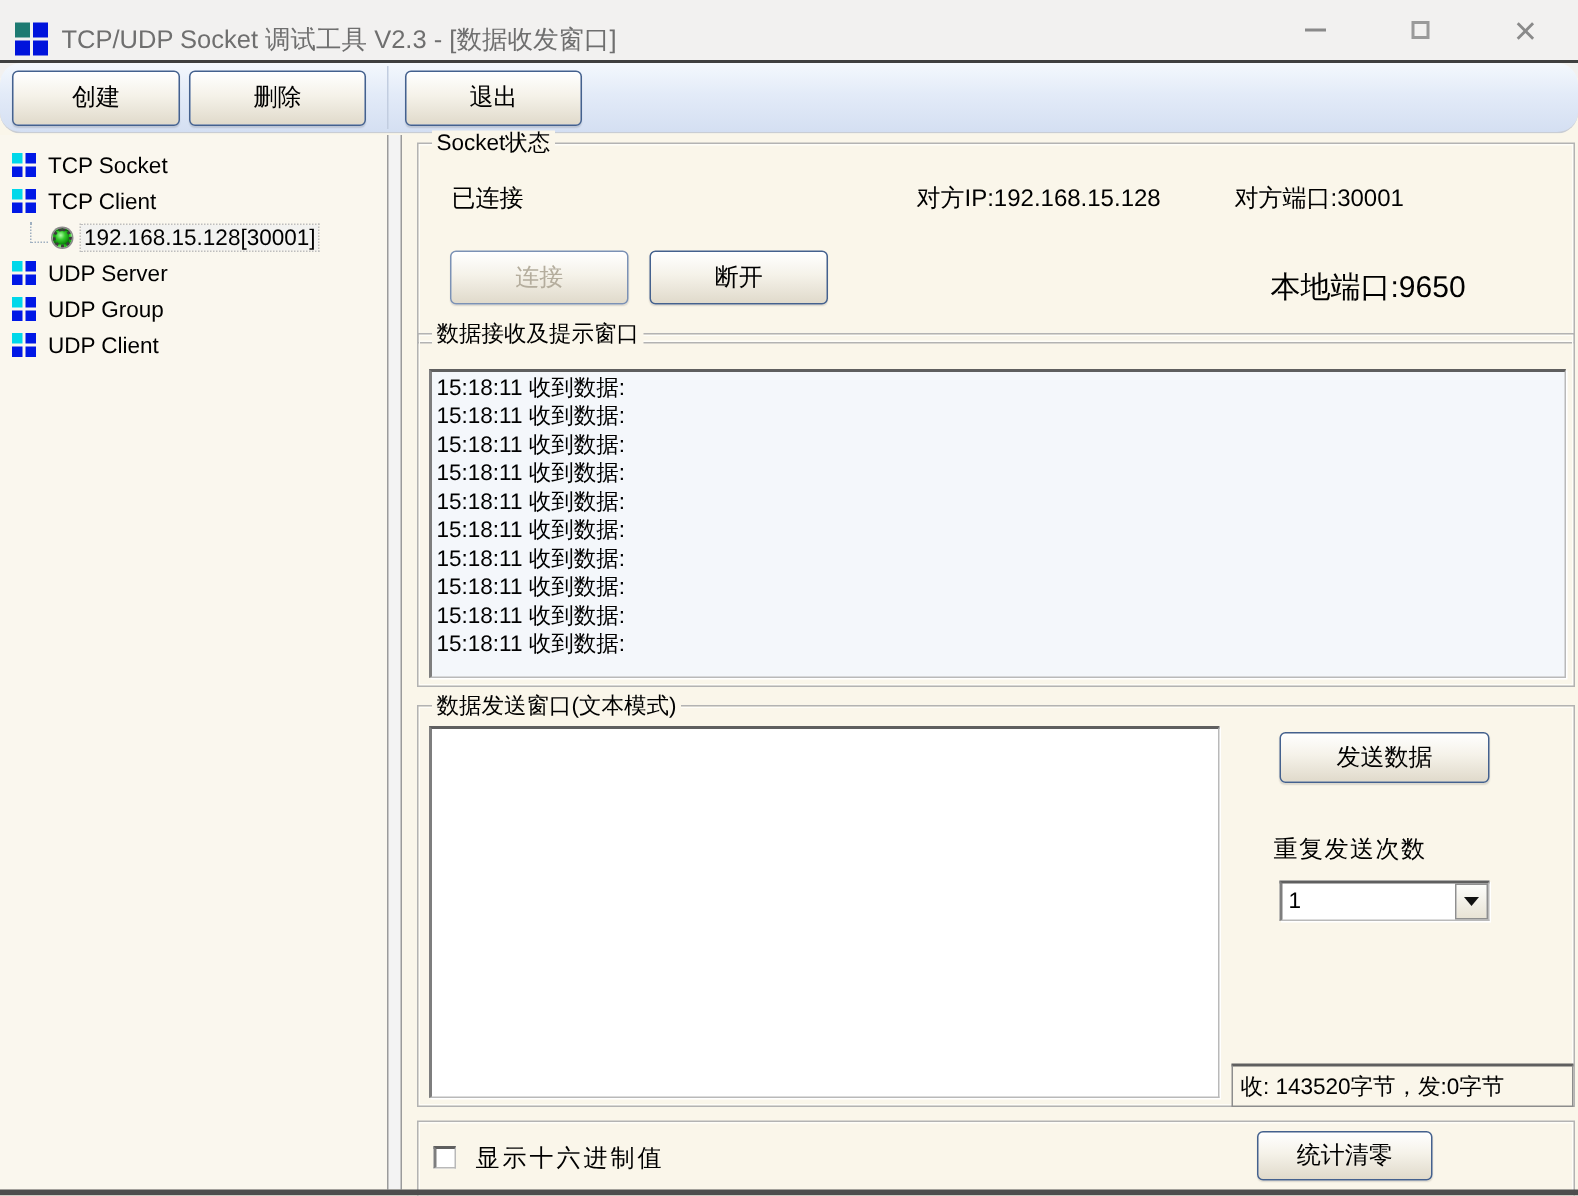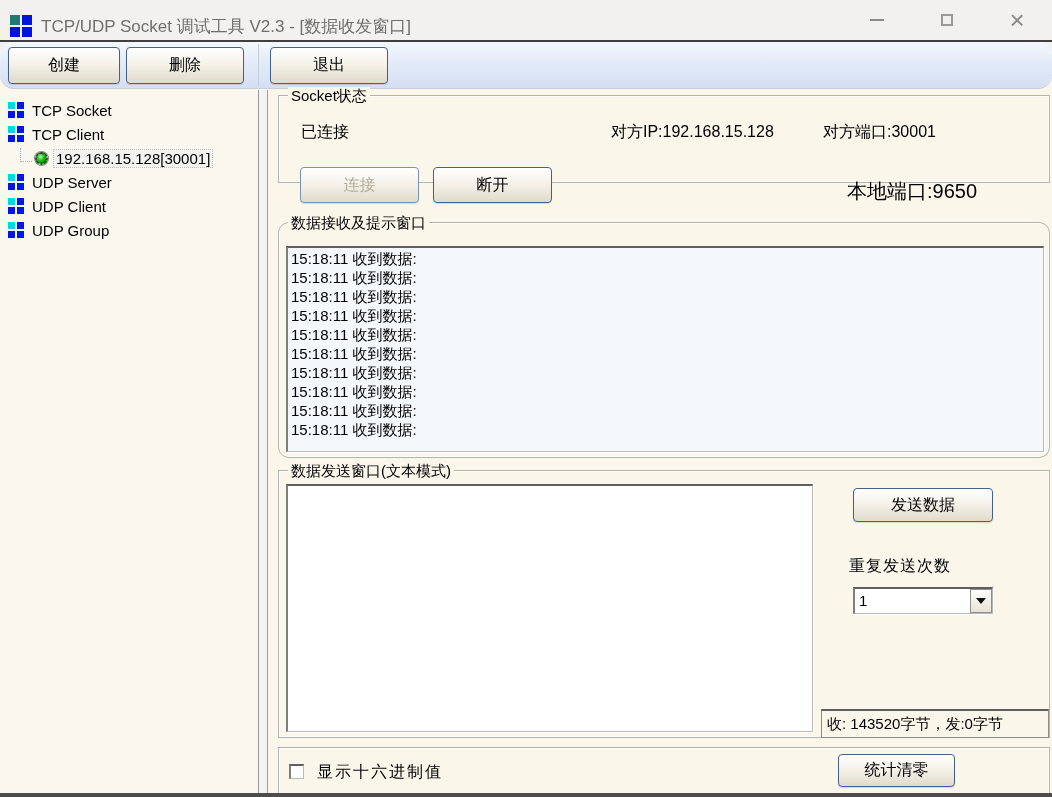--- a/index.html
+++ b/index.html
@@ -58,22 +58,22 @@
   .conn-icon { width:13px; height:13px; border-radius:50%;
     background:radial-gradient(circle at 38% 32%,#b8ffb0 0%,#37cc2e 35%,#0b8a0b 72%,#064c06 100%);
     border:2px dotted #3c3c3c; box-shadow:0 0 0 1px #8b8b8b; margin-right:6px; flex:0 0 auto; }
   .sel-label { background:#f2f2f0; outline:1px dotted #bdbdbd; padding:0 2px; }
 
   
   .groupbox { position:absolute; border:1px solid #b3b3b3; box-shadow:inset 0 0 0 1px #fefdf8; }
   .group-label { position:absolute; top:-9px; left:9px; background:#faf6ea; padding:0 3px;
     font-size:15px; line-height:17px; white-space:nowrap; }
 
-  .g-socket { left:10px; top:5px;   width:772px; height:88px; }
-  .g-recv   { left:10px; top:132px; width:772px; height:236px;border-radius:11px; }
+  .g-socket { left:10px; top:5px;   width:772px; height:134px; }
+  .g-recv   { left:10px; top:132px; width:772px; height:236px; }
   .g-send   { left:10px; top:380px; width:772px; height:268px; }
   .g-bottom { left:10px; top:657px; width:772px; height:56px; }
 
   
   .status-text { position:absolute; left:22px; top:26px; font-size:16px; }
   .peer-ip     { position:absolute; left:332px; top:26px; font-size:16px; }
   .peer-port   { position:absolute; left:544px; top:26px; font-size:16px; }
   .local-port  { position:absolute; left:568px; top:82px; font-size:20px; }
   .btn-connect    { left:21px;  top:71px; width:119px; height:36px; }
   .btn-disconnect { left:154px; top:71px; width:119px; height:36px; }
@@ -178,30 +178,30 @@
     </span>
     <span>UDP Server</span>
   </div>
   <div class="tree-item">
     <span class="tree-icon">
       <i style="background:#00d8ea"></i>
         <i style="background:#0018e6"></i>
       <i style="background:#0018e6"></i>
         <i style="background:#0018e6"></i>
     </span>
+    <span>UDP Group</span>
+  </div>
+  <div class="tree-item">
+    <span class="tree-icon">
+      <i style="background:#00d8ea"></i>
+        <i style="background:#0018e6"></i>
+      <i style="background:#0018e6"></i>
+        <i style="background:#0018e6"></i>
+    </span>
     <span>UDP Client</span>
-  </div>
-  <div class="tree-item">
-    <span class="tree-icon">
-      <i style="background:#00d8ea"></i>
-        <i style="background:#0018e6"></i>
-      <i style="background:#0018e6"></i>
-        <i style="background:#0018e6"></i>
-    </span>
-    <span>UDP Group</span>
   </div>
 </div>
 
 <div class="splitter"></div>
 
 <div class="right-panel">
 
   <div class="groupbox g-socket">
     <span class="group-label">Socket状态</span>
     <span class="status-text">已连接</span>

